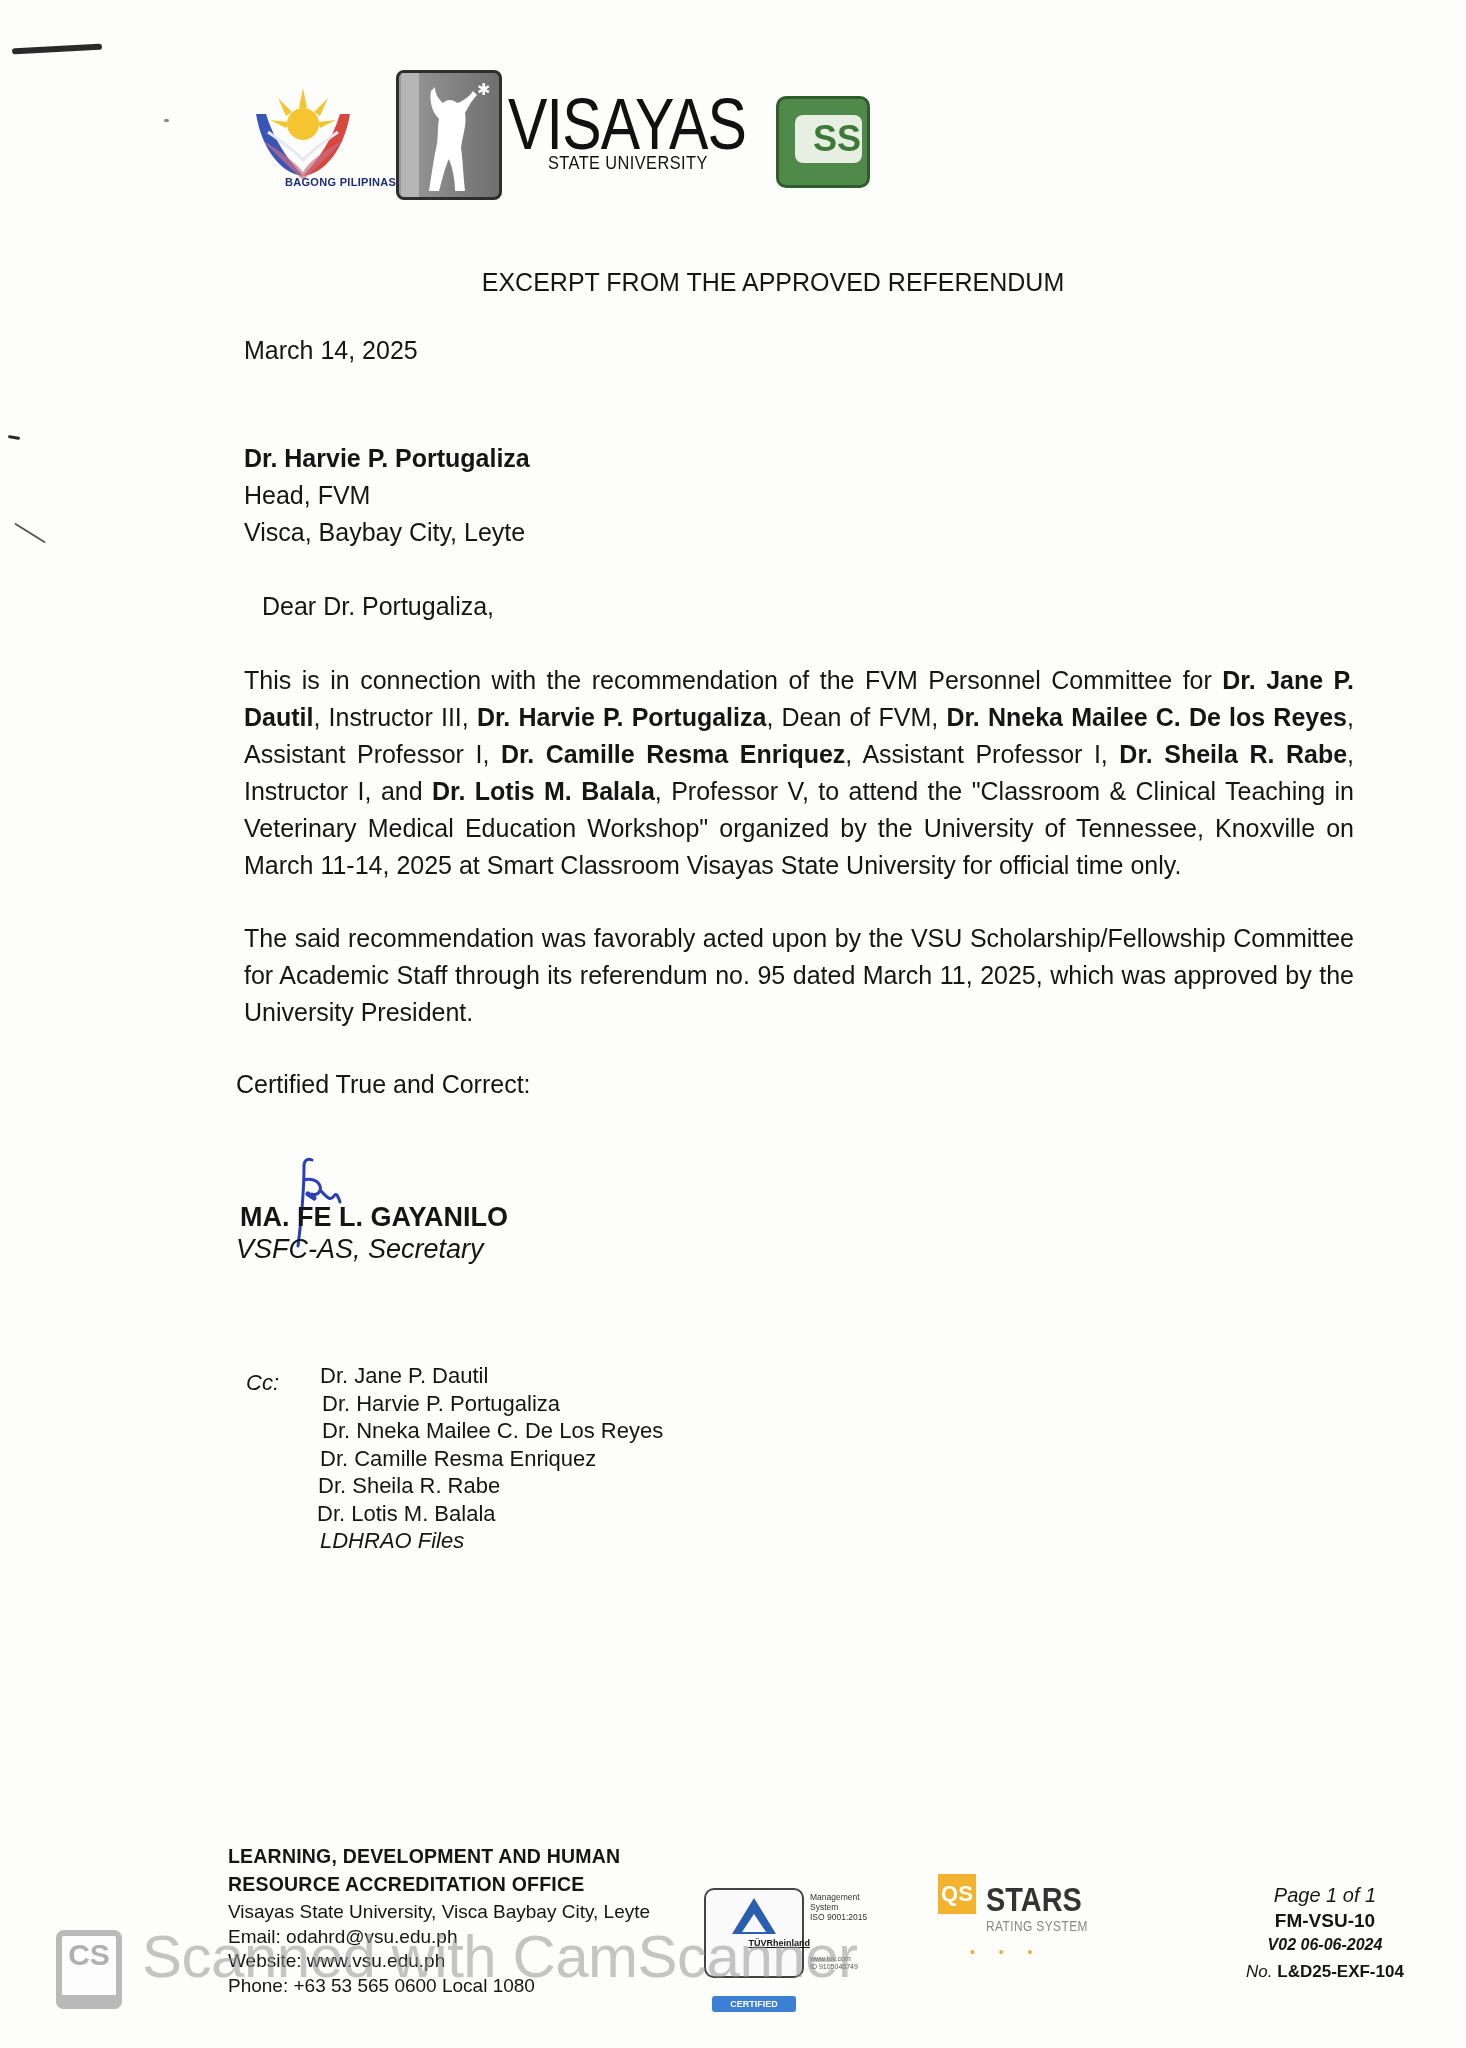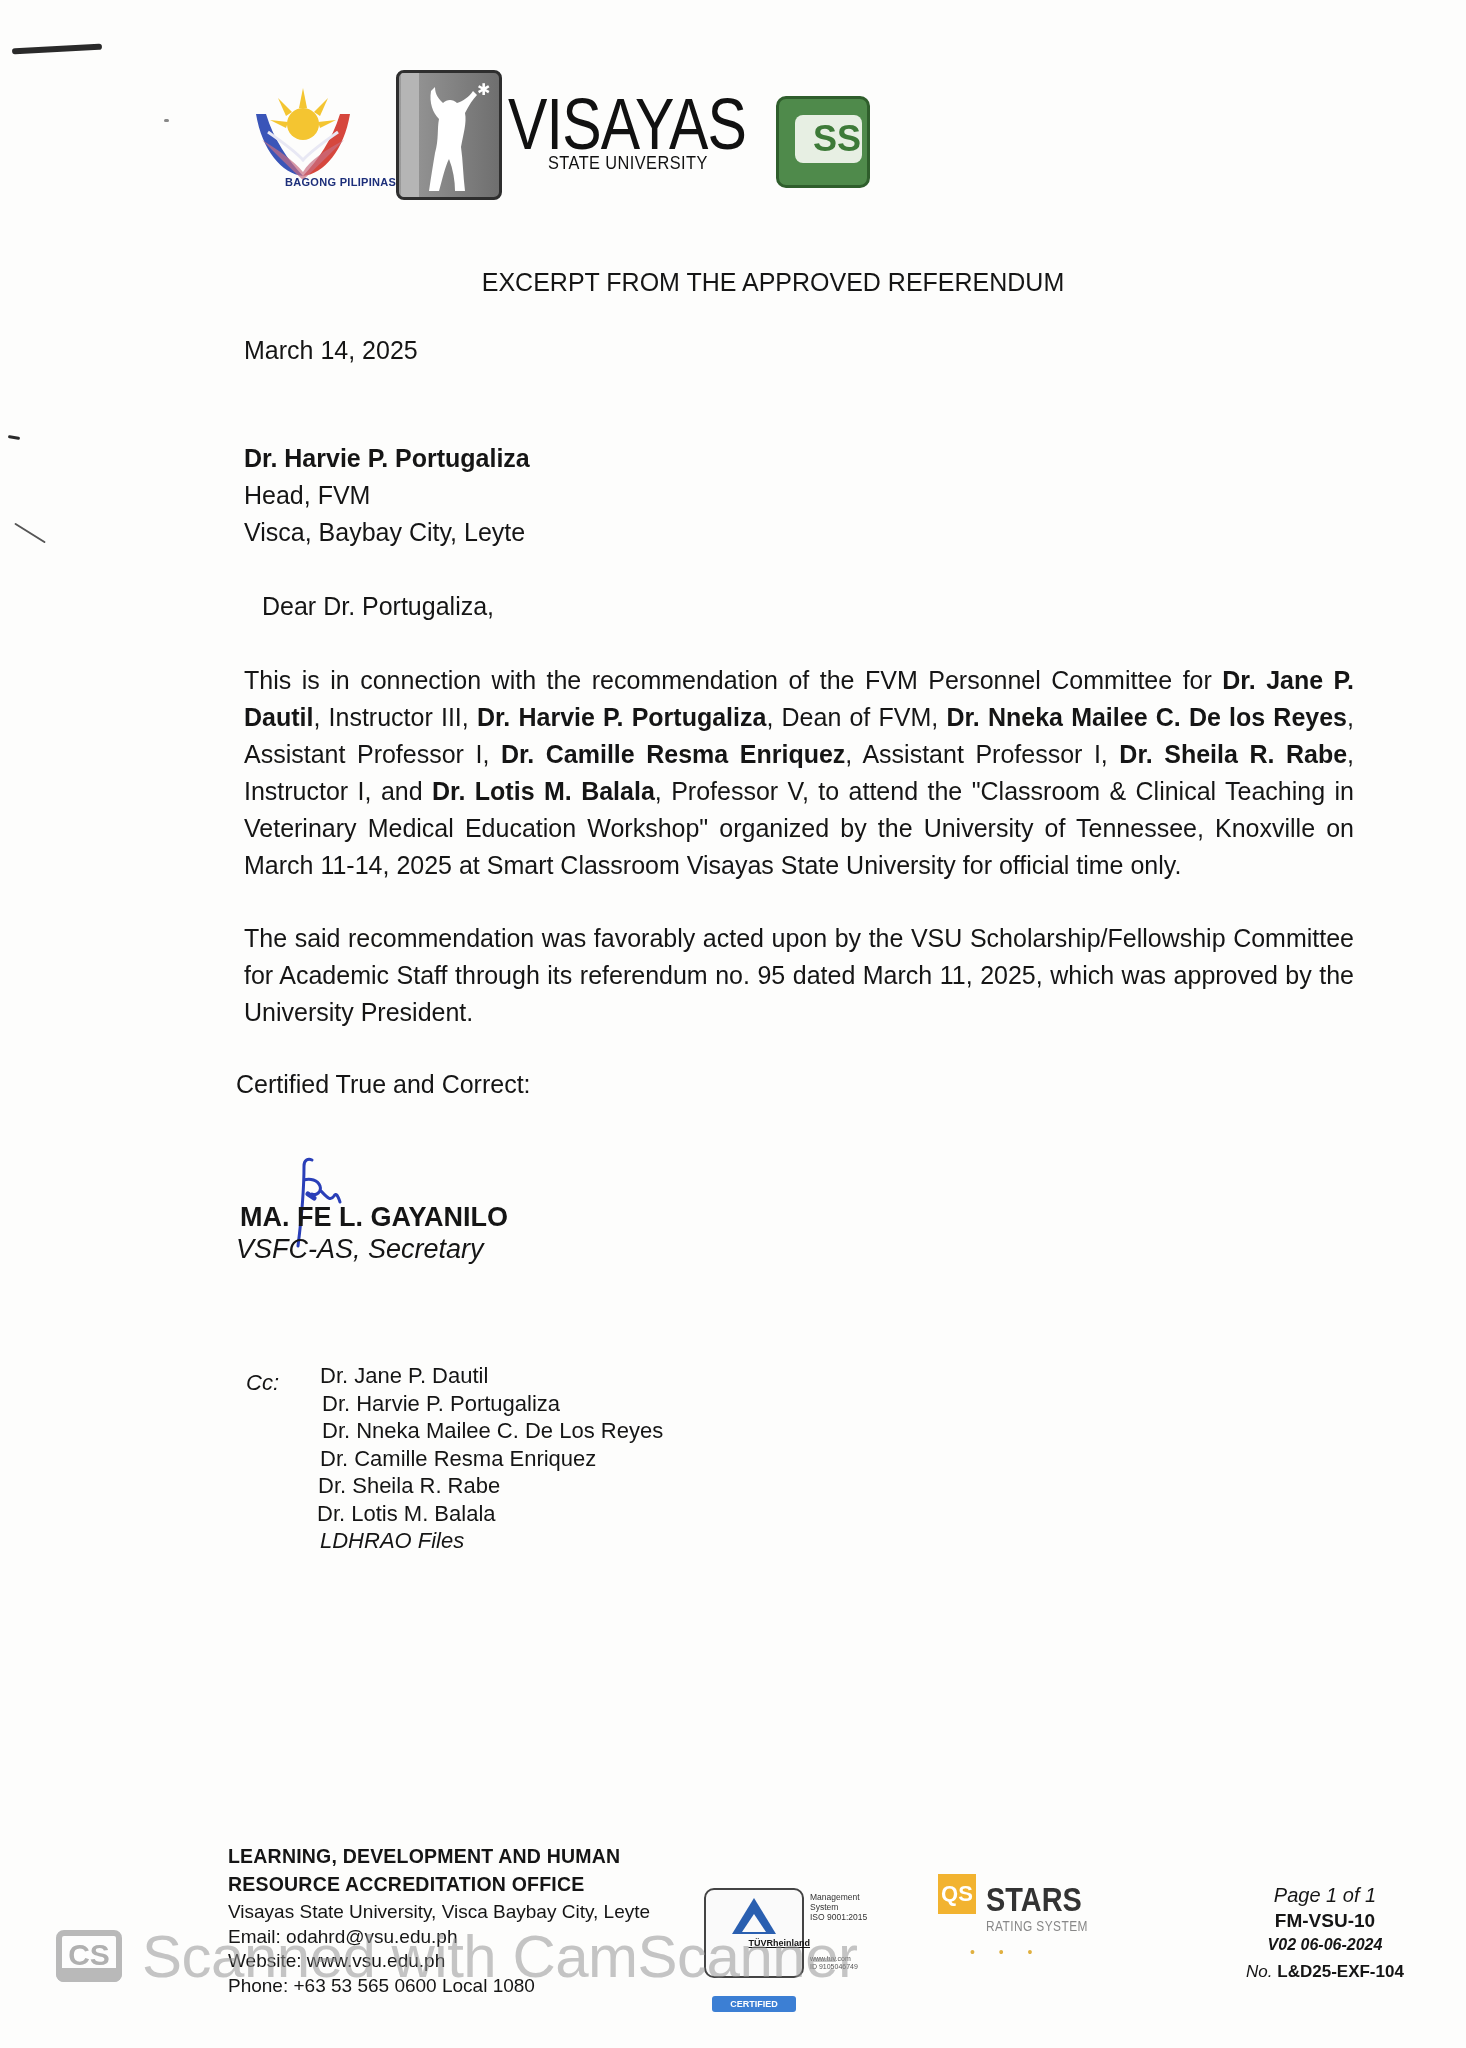--- a/index.html
+++ b/index.html
@@ -61,21 +61,21 @@
   .qs-dots { left: 970px; top: 1944px; font-size: 14px; color:#e0b040; letter-spacing: 10px; }
 
   .pg { left: 1220px; width: 210px; text-align: center; }
   .pg1 { top: 1884px; font-size: 20px; font-style: italic; }
   .pg2 { top: 1910px; font-size: 19px; font-weight: bold; }
   .pg3 { top: 1936px; font-size: 16px; font-style: italic; font-weight: bold; }
   .pg4 { top: 1962px; font-size: 17px; font-weight: bold; }
   .pg4 i { font-weight: normal; }
 
   
-  .cs-icon { left: 56px; top: 1930px; width: 66px; height: 52px; border: 6px solid #b9b9b9; border-radius: 8px; box-sizing: border-box; background: rgba(255,255,255,0.3); text-decoration: underline; }
+  .cs-icon { left: 56px; top: 1930px; width: 66px; height: 79px; border: 6px solid #b9b9b9; border-radius: 8px; box-sizing: border-box; background: rgba(255,255,255,0.3); text-decoration: underline; }
   .cs-icon-text { position:absolute; left:0; top: 2px; width: 54px; text-align:center; font-size: 30px; font-weight:bold; color:#b0b0b0; }
   .cs-icon-bar { position:absolute; left:-6px; bottom:-6px; width: 66px; height: 14px; background:#b9b9b9; border-radius: 0 0 8px 8px; }
   .watermark { left: 142px; top: 1922px; font-size: 60px; color: rgba(150,150,150,0.55); white-space: nowrap; letter-spacing: -0.5px; }
 </style>
 </head>
 <body>
 
 <div class="mark" style="left:12px;top:46px;width:90px;height:6px;transform:rotate(-3deg);"></div>
 <div class="mark" style="left:164px;top:119px;width:5px;height:3px;background:#888;"></div>
 <div class="mark" style="left:8px;top:436px;width:12px;height:3px;transform:rotate(10deg);"></div>

